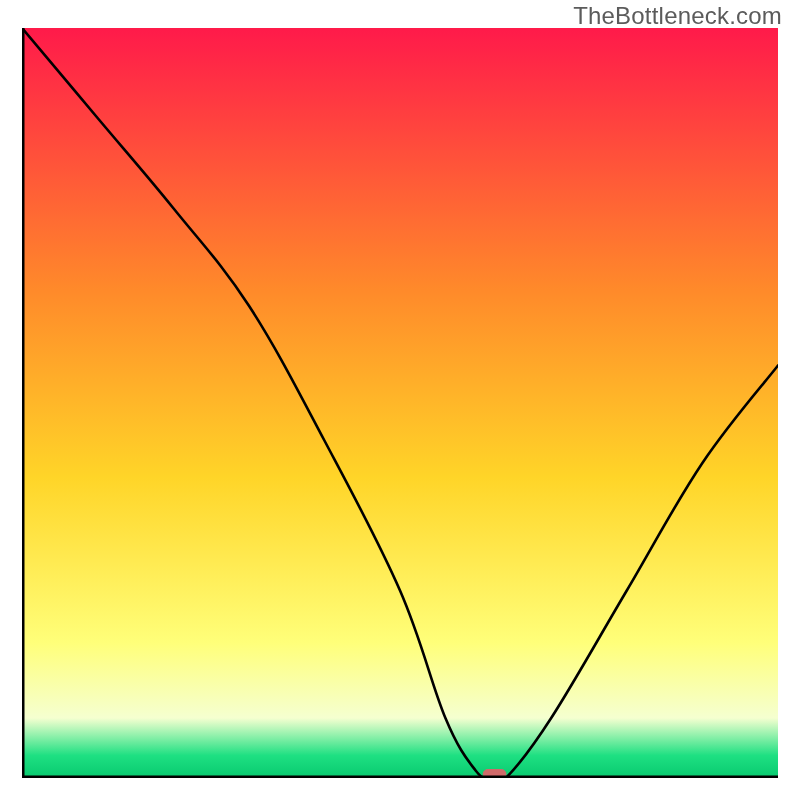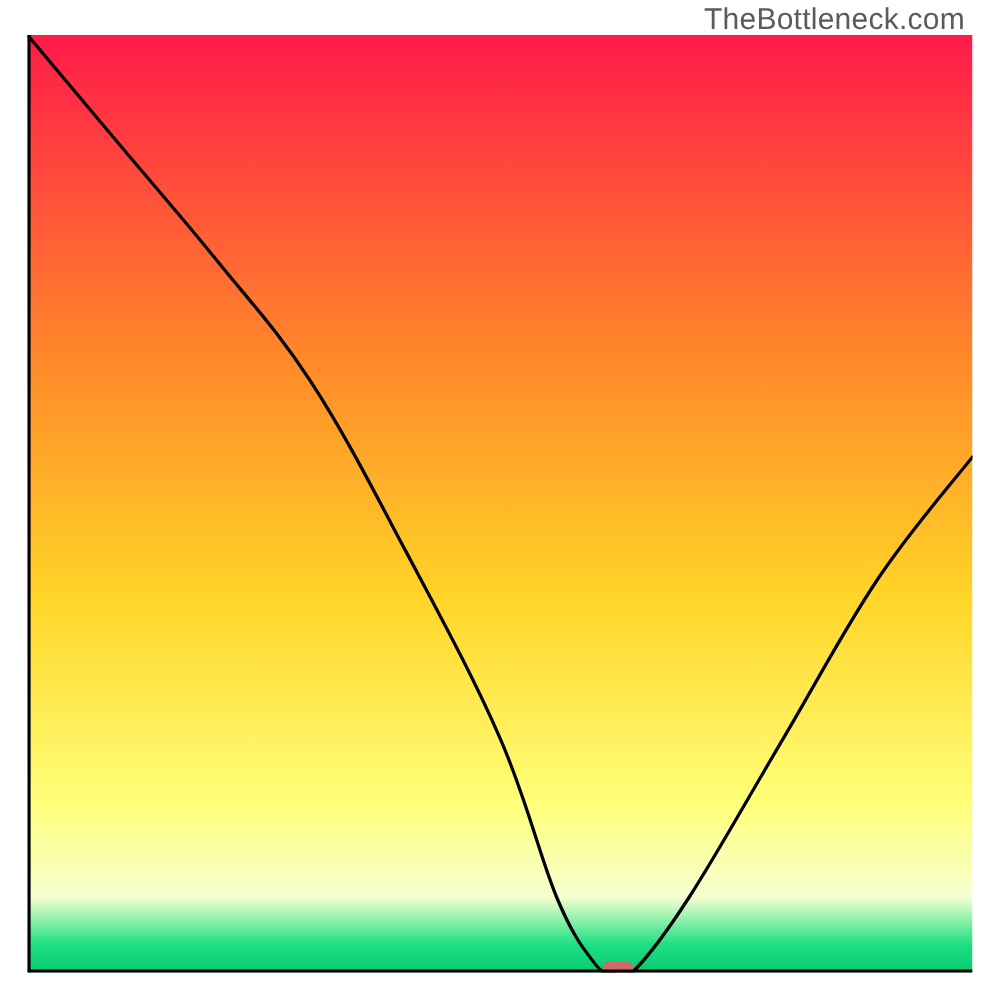--- a/index.html
+++ b/index.html
@@ -12,21 +12,21 @@
     overflow: hidden;
   }
   .frame {
     position: relative;
     width: 800px;
     height: 800px;
   }
   .watermark {
     position: absolute;
     top: 2px;
-    right: 28px;
+    right: 18px;
     font-size: 24px;
     font-weight: 500;
     color: #5b5b5b;
     letter-spacing: 0.2px;
     z-index: 20;
   }
   .plot {
     position: absolute;
     left: 22px;
     top: 28px;

